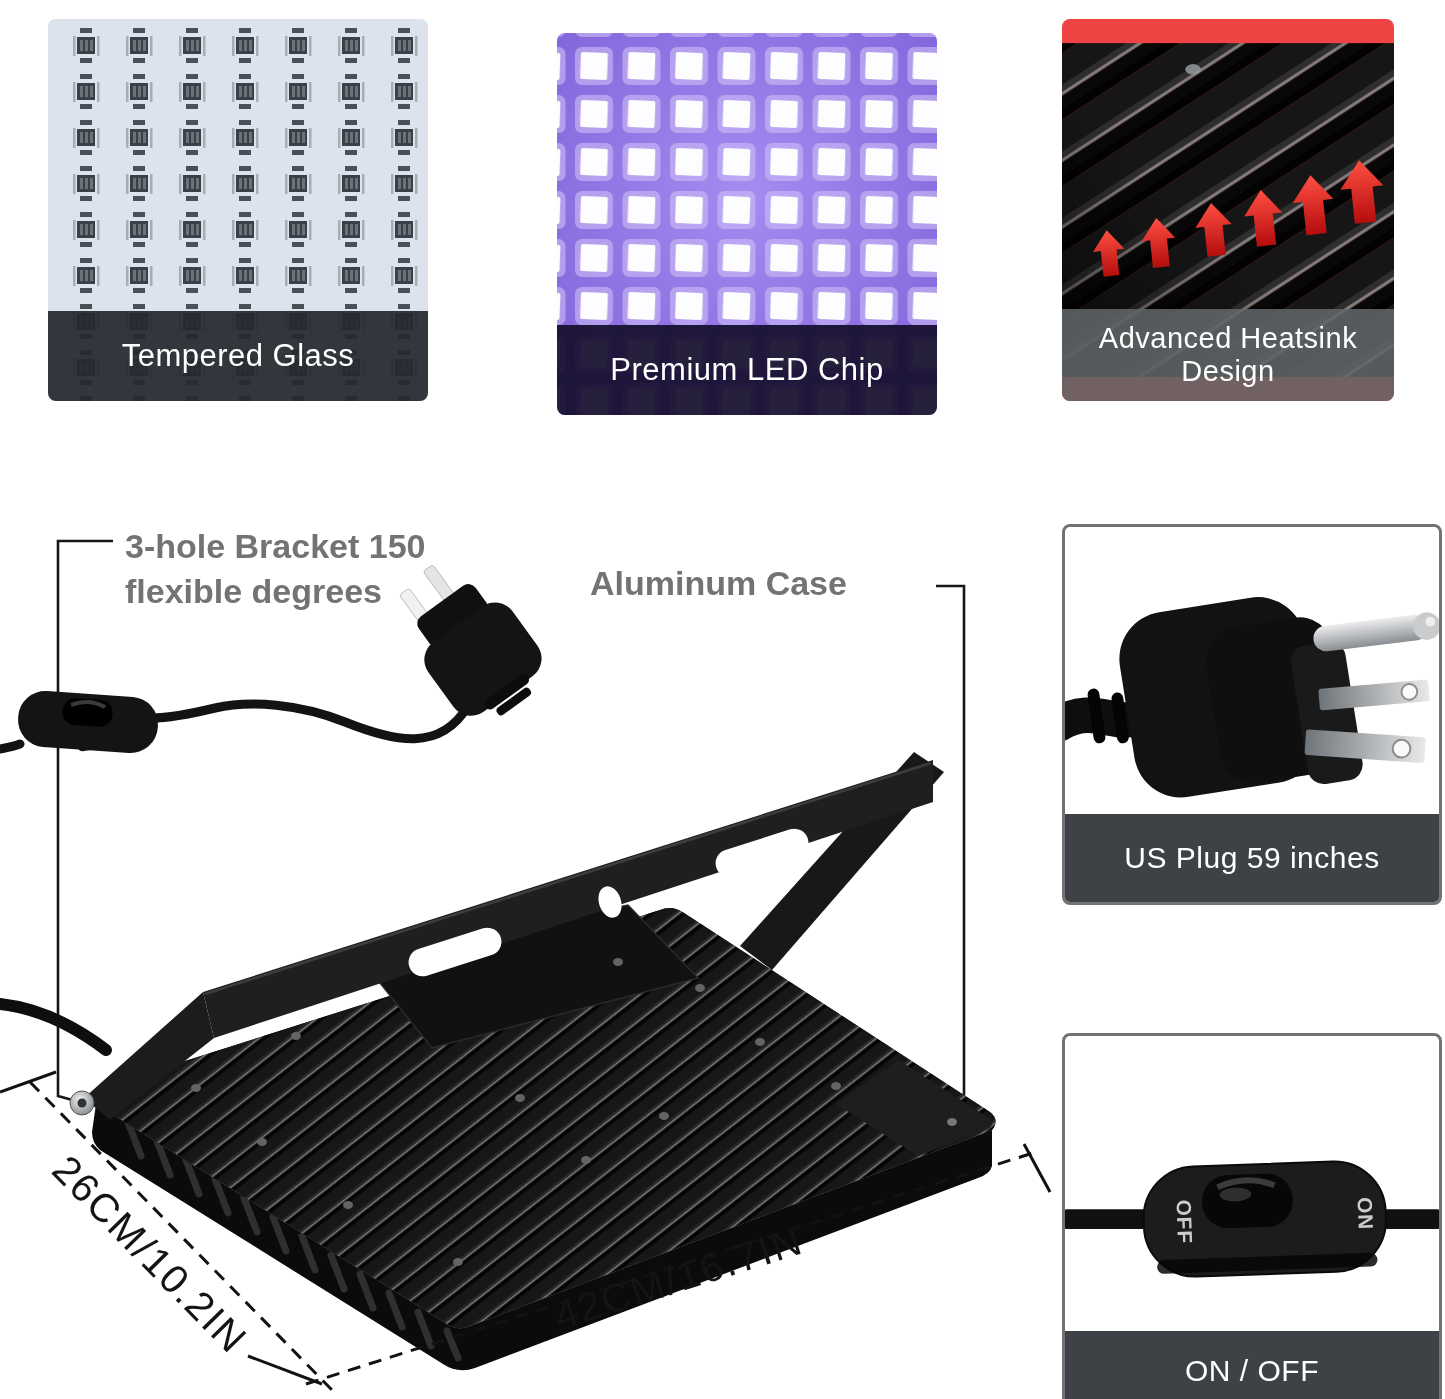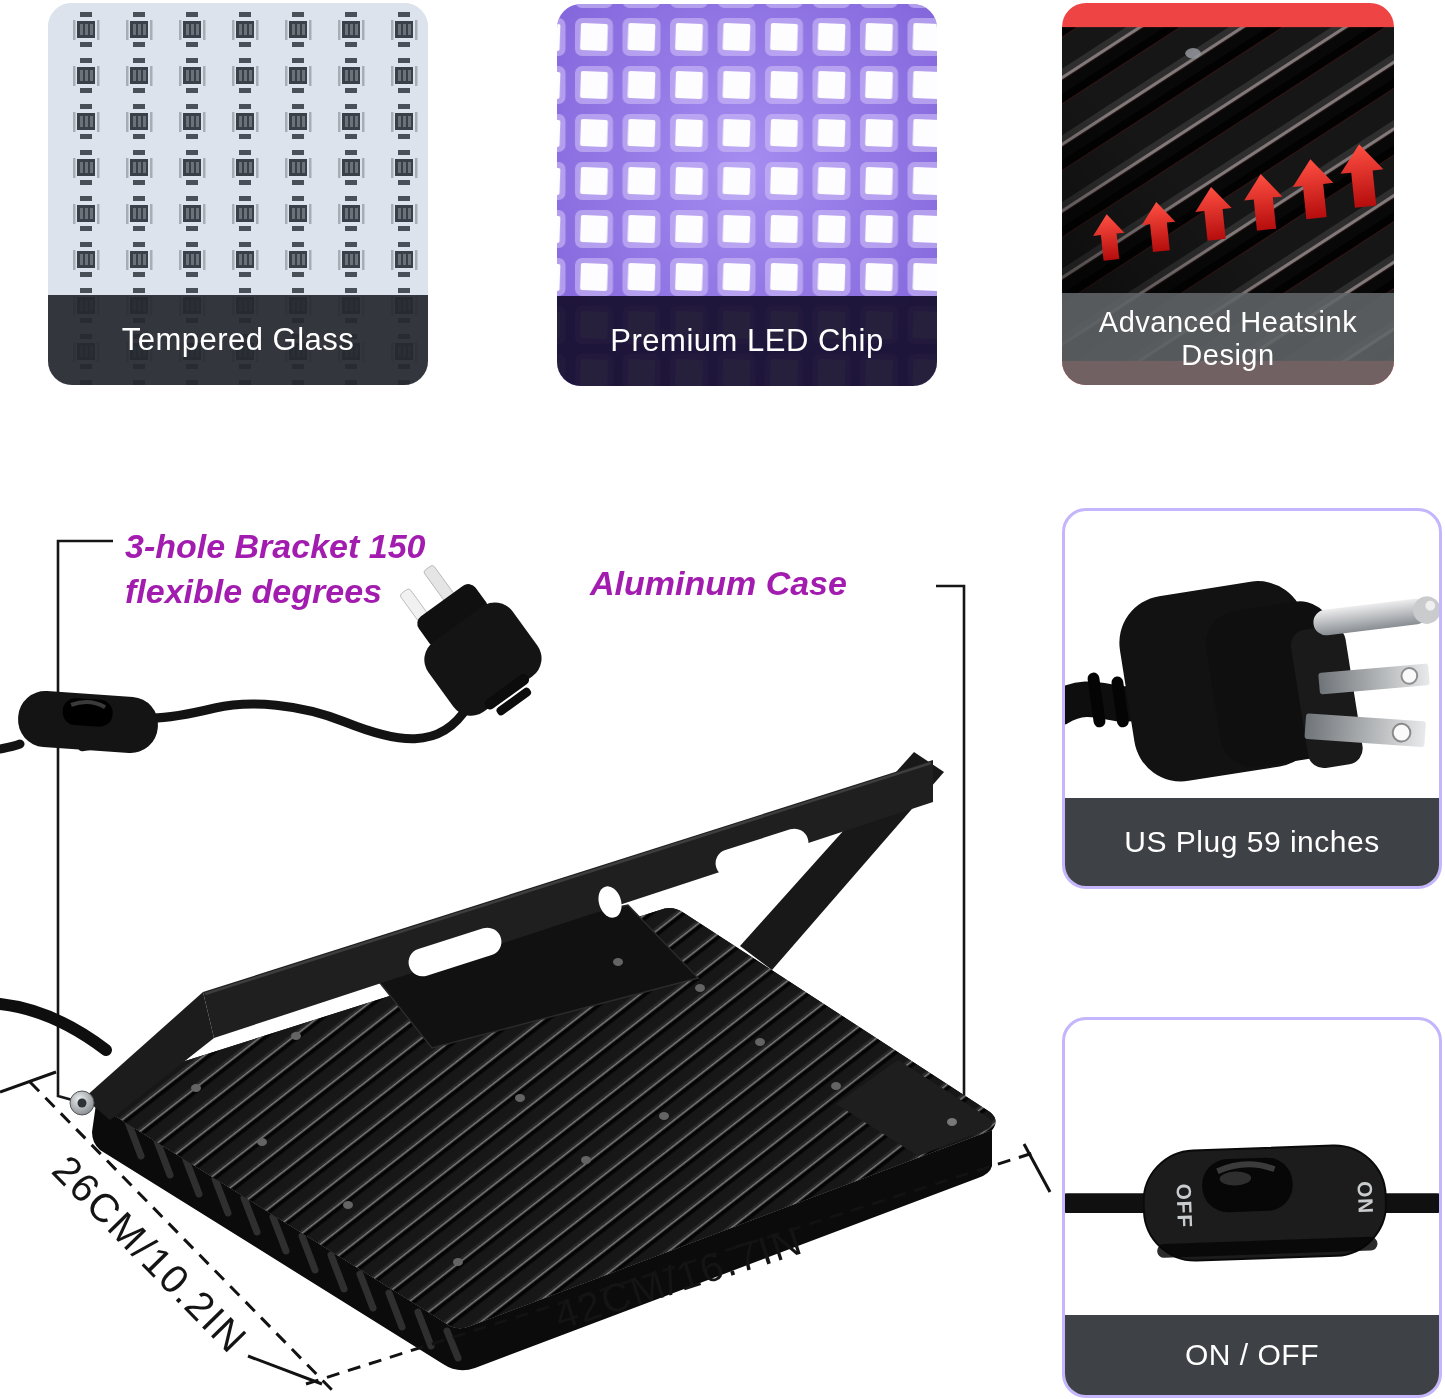--- a/index.html
+++ b/index.html
@@ -1,28 +1,28 @@
 <!DOCTYPE html>
 <html><head>
 <meta charset="utf-8">
 <style>
   html,body{margin:0;padding:0;background:#fff;}
   .canvas{position:relative;width:1445px;height:1399px;background:#ffffff;overflow:hidden;
           font-family:"Liberation Sans",sans-serif;}
-  .panel{position:absolute;border-radius:24px;overflow:hidden;}
-  .panel.bordered{background:#fff;border:3px solid #c4b5fd;box-sizing:border-box;}
+  .panel{position:absolute;border-radius:8px;overflow:hidden;margin-top:16px;}
+  .panel.bordered{background:#fff;border:3px solid #737373;box-sizing:border-box;}
   .panel svg{display:block;width:100%;height:100%;}
   .band{position:absolute;left:0;right:0;bottom:0;display:flex;align-items:center;justify-content:center;
         color:#fff;letter-spacing:.5px;font-weight:400;}
   .band-glass{height:90px;background:rgba(38,42,47,.93);font-size:31px;}
   .band-uv{height:90px;background:rgba(23,15,46,.93);font-size:31px;}
   .band-hs{height:92px;background:rgba(97,101,104,.88);font-size:29px;}
   .band-solid{height:88px;background:#3e4145;font-size:30px;}
   .band-solid.short{height:80px;}
-  .note{position:absolute;color:#a21caf;font-weight:700;font-style:italic;}
+  .note{position:absolute;color:#737373;font-weight:700;}
   .note-bracket{left:125px;top:524px;font-size:34px;line-height:45px;text-align:left;}
   .note-case{left:590px;top:562px;width:350px;font-size:34px;line-height:43px;text-align:left;}
   .mainsvg{position:absolute;left:0;top:0;z-index:1;}
   .panel{z-index:3;}
   .note{z-index:4;}
 </style>
 </head>
 <body>
 
 <div class="canvas">
@@ -150,21 +150,21 @@
         </pattern>
       </defs>
       <rect x="0" y="0" width="380" height="382" fill="#dce3ed"></rect>
       <rect x="0" y="0" width="380" height="382" fill="url(#chipPat)"></rect>
     </svg>
     <div class="band band-glass">
       <span>Tempered Glass</span>
     </div>
   </div>
 
-  <div class="panel" style="left:557px;top:4px;width:380px;height:382px;background:radial-gradient(circle at 50% 42%,#a48cf0,#7e5fd8);">
+  <div class="panel" style="left:557px;top:17px;width:380px;height:382px;background:radial-gradient(circle at 50% 42%,#a48cf0,#7e5fd8);">
     <svg viewBox="0 0 380 382">
       <defs>
         <pattern id="uvPat" patternUnits="userSpaceOnUse" x="14" y="10" width="47.5" height="48">
           <rect x="4" y="4" width="38" height="38" rx="7" fill="#c9b9f6" opacity="0.65"></rect>
           <rect x="9.5" y="9.5" width="27" height="27" rx="2" fill="#fdfcff" transform="rotate(2 23 23)"></rect>
         </pattern>
       </defs>
       <rect x="0" y="0" width="380" height="382" fill="url(#uvPat)"></rect>
     </svg>
     <div class="band band-uv">

